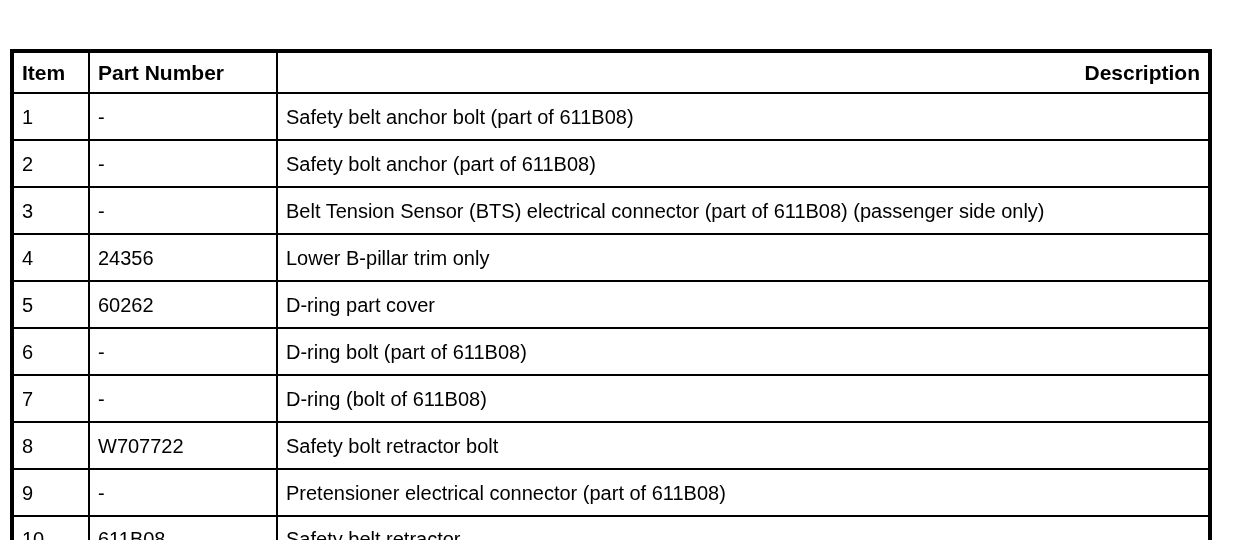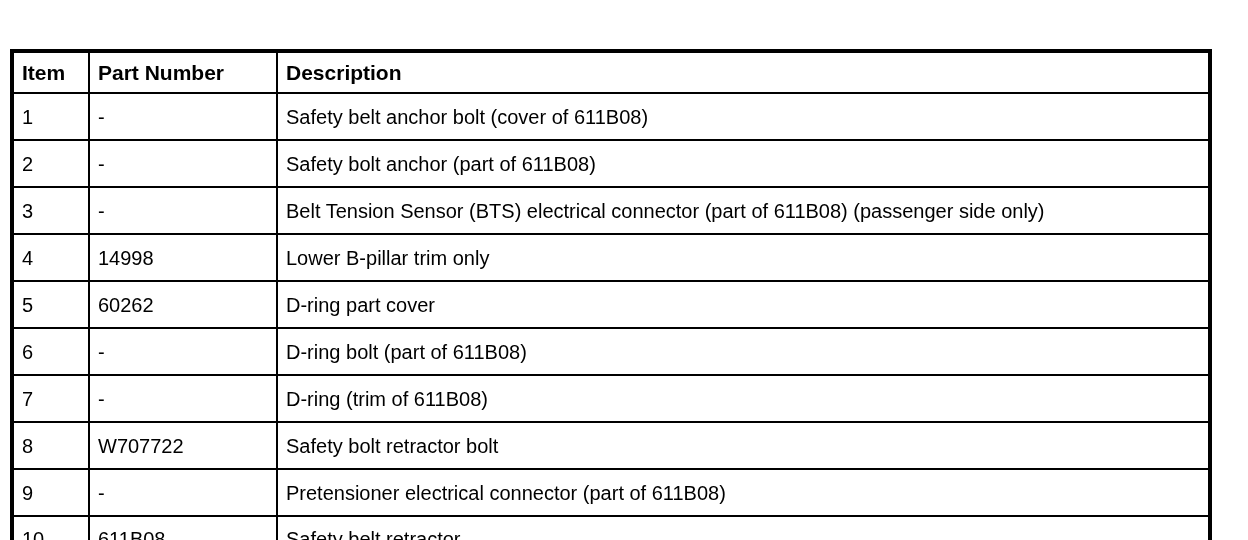--- a/index.html
+++ b/index.html
@@ -43,21 +43,21 @@
   }
   .parts-table tbody tr {
     height: 47px;
   }
   .parts-table th {
     font-weight: bold;
     font-size: 21px;
     text-align: left;
   }
   .parts-table th.col-desc {
-    text-align: left;
+    text-align: right;
   }
   .col-item { width: 58px; }
   .col-part { width: 170px; }
   .col-desc { width: auto; }
   .parts-table td {
     font-weight: normal;
     text-align: left;
   }
 </style>
 </head>
@@ -69,51 +69,51 @@
       <tr>
         <th class="col-item">Item</th>
         <th class="col-part">Part Number</th>
         <th class="col-desc">Description</th>
       </tr>
     </thead>
     <tbody>
       <tr>
         <td>1</td>
         <td>-</td>
-        <td>Safety belt anchor bolt (cover of 611B08)</td>
+        <td>Safety belt anchor bolt (part of 611B08)</td>
       </tr>
       <tr>
         <td>2</td>
         <td>-</td>
         <td>Safety bolt anchor (part of 611B08)</td>
       </tr>
       <tr>
         <td>3</td>
         <td>-</td>
         <td>Belt Tension Sensor (BTS) electrical connector (part of 611B08) (passenger side only)</td>
       </tr>
       <tr>
         <td>4</td>
-        <td>14998</td>
+        <td>24356</td>
         <td>Lower B-pillar trim only</td>
       </tr>
       <tr>
         <td>5</td>
         <td>60262</td>
         <td>D-ring part cover</td>
       </tr>
       <tr>
         <td>6</td>
         <td>-</td>
         <td>D-ring bolt (part of 611B08)</td>
       </tr>
       <tr>
         <td>7</td>
         <td>-</td>
-        <td>D-ring (trim of 611B08)</td>
+        <td>D-ring (bolt of 611B08)</td>
       </tr>
       <tr>
         <td>8</td>
         <td>W707722</td>
         <td>Safety bolt retractor bolt</td>
       </tr>
       <tr>
         <td>9</td>
         <td>-</td>
         <td>Pretensioner electrical connector (part of 611B08)</td>

